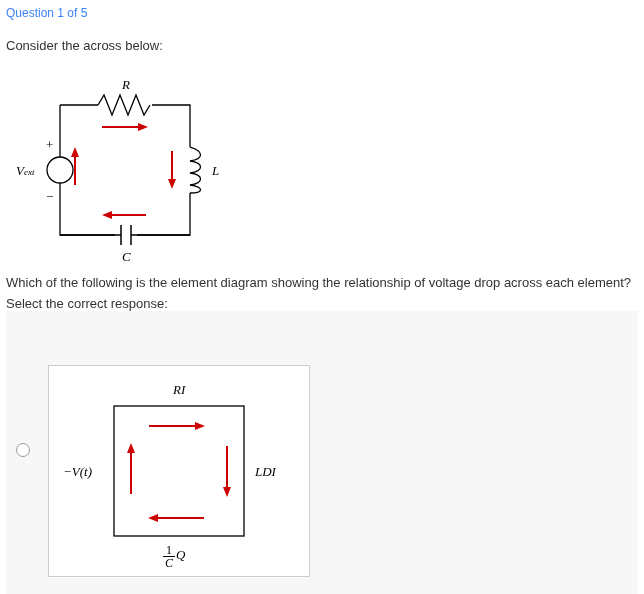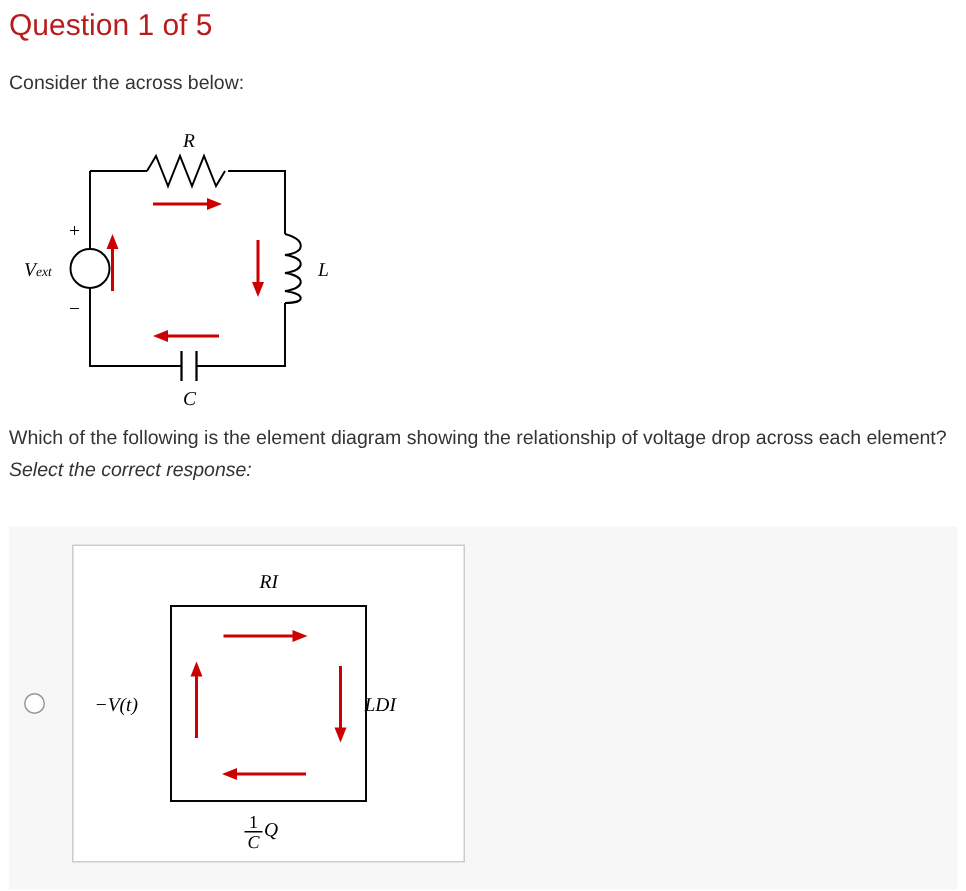--- a/index.html
+++ b/index.html
@@ -5,34 +5,33 @@
   body {
     margin: 0;
     padding: 6px;
     font-family: Arial, Helvetica, sans-serif;
     font-size: 13px;
     color: #333;
     background: #fff;
     width: 632px;
   }
   .q-header {
-    color: #b91c1c;
-    font-size: 20px;
+    color: #3b82f6;
+    font-size: 12px;
     margin: 0 0 18px 0;
     font-weight: normal;
   }
   .prompt {
     margin: 0 0 12px 0;
   }
   .subprompt {
     margin: 10px 0 6px 0;
   }
   .italic {
-    font-style: italic;
-    margin: 6px 0 31px 0;
+    margin: 6px 0 0 0;
   }
   .circuit-box {
     position: relative;
     width: 230px;
     height: 200px;
     margin: 0 0 10px 14px;
   }
   .answer-area {
     background: #f7f7f7;
     padding: 12px 10px 18px 10px;
@@ -49,20 +48,21 @@
     border-radius: 50%;
     background: #fff;
     flex: 0 0 auto;
   }
   .option-diagram {
     position: relative;
     width: 260px;
     height: 210px;
     background: #fff;
     border: 1px solid #ccc;
+    margin-top: 42px;
   }
   .lbl {
     position: absolute;
     font-family: 'Times New Roman', serif;
     font-style: italic;
     font-size: 13px;
     color: #000;
   }
   .sub { font-size: 9px; }
   svg { display: block; }
@@ -143,20 +143,20 @@
         <line x1="178" y1="80" x2="178" y2="125" stroke="#c00" stroke-width="2"></line>
         <polygon points="178,131 174,121 182,121" fill="#c00"></polygon>
 
         <line x1="155" y1="152" x2="105" y2="152" stroke="#c00" stroke-width="2"></line>
         <polygon points="99,152 109,148 109,156" fill="#c00"></polygon>
 
         <line x1="82" y1="128" x2="82" y2="83" stroke="#c00" stroke-width="2"></line>
         <polygon points="82,77 78,87 86,87" fill="#c00"></polygon>
       </svg>
       <span class="lbl" style="left:124px; top:16px;">RI</span>
-      <span class="lbl" style="left:194px; top:98px;">LDI</span>
+      <span class="lbl" style="left:206px; top:98px;">LDI</span>
       <span class="lbl" style="left:14px; top:98px;font-style:italic;">−V(t)</span>
       <span class="lbl" style="left:114px; top:178px; font-style:normal;">
         <span class="frac"><span class="num">1</span><span class="den">C</span></span><span style="font-style:italic; padding-left:1px;">Q</span>
       </span>
     </div>
   </div>
 </div>
 
 </body></html>

